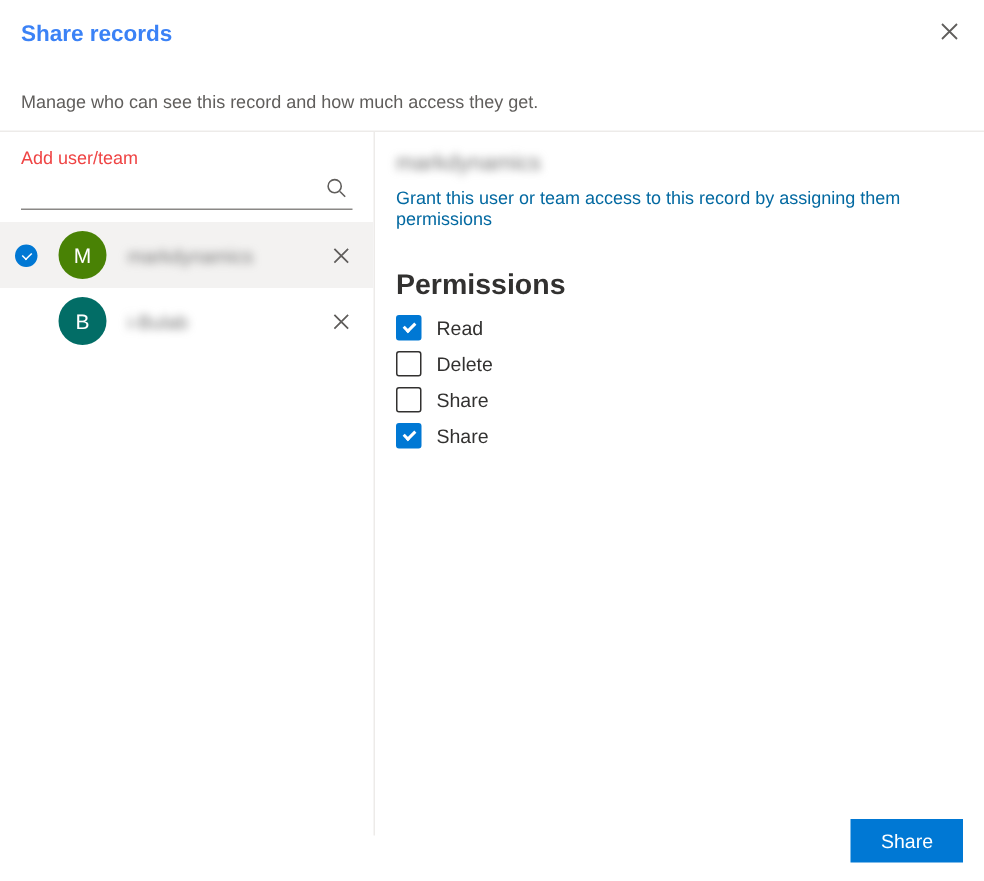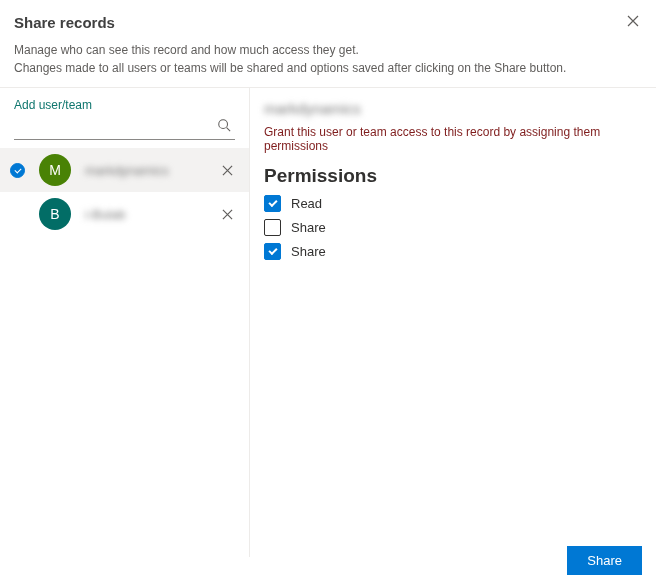--- a/index.html
+++ b/index.html
@@ -1,67 +1,66 @@
 <!DOCTYPE html>
 <html><head>
 <meta charset="utf-8">
 <style>
   * { box-sizing: border-box; margin: 0; padding: 0; }
   html, body { width: 656px; height: 587px; font-family: "Segoe UI", Arial, sans-serif; font-size: 13px; color: #323130; background: #fff; overflow: hidden; }
   .dialog { width: 656px; height: 587px; position: relative; }
 
   .header { padding: 14px 14px 10px 14px; position: relative; }
-  .title { font-size: 15px; font-weight: 600; color: #404040; margin-bottom: 10px; }
+  .title { font-size: 15px; font-weight: 600; color: #3b82f6; margin-bottom: 28px; }
   .desc { font-size: 12px; color: #605e5c; line-height: 1.5; }
   .close { position: absolute; top: 12px; right: 14px; width: 18px; height: 18px; cursor: pointer; color: #605e5c; display:flex; align-items:center; justify-content:center;}
   .close svg { width: 12px; height: 12px; }
 
   .body { display: flex; height: 470px; border-top: 1px solid #edebe9; }
   .left { width: 250px; border-right: 1px solid #edebe9; display: flex; flex-direction: column; }
   .right { flex: 1; padding: 12px 14px; }
 
-  .add-label { padding: 10px 14px 4px 14px; font-size: 12px; color: #0f766e; }
+  .add-label { padding: 10px 14px 4px 14px; font-size: 12px; color: #ef4444; }
   .search-row { padding: 0 14px 8px 14px; position: relative; }
   .search-input { width: 100%; border: none; border-bottom: 1px solid #8a8886; padding: 4px 24px 4px 2px; font-size: 13px; outline: none; background: transparent; height: 24px;}
   .search-icon { position: absolute; right: 18px; top: 2px; color: #605e5c; pointer-events:none; }
   .search-icon svg { width: 14px; height: 14px; }
 
   .list { flex: 1; overflow: auto; }
   .row { display: flex; align-items: center; height: 44px; padding: 0 12px 0 10px; cursor: pointer; position: relative; }
   .row.selected { background: #f3f2f1; }
   .chip { width: 15px; height: 15px; border-radius: 50%; border: 1px solid #0078d4; display:flex; align-items:center; justify-content:center; margin-right: 14px; background:#fff; flex:0 0 auto;}
   .chip.on { background: #0078d4; }
   .chip.on::after { content:""; width:5px; height:3px; border-left:1.5px solid #fff; border-bottom:1.5px solid #fff; transform: rotate(-45deg); margin-top:-1px;}
   .chip.off { border-color: transparent; background: transparent; }
   .avatar { width: 32px; height: 32px; border-radius: 50%; display:flex; align-items:center; justify-content:center; color:#fff; font-size:14px; margin-right: 14px; flex:0 0 auto;}
   .name { color: #777; font-size: 13px; filter: blur(3px); flex:1; user-select:none;}
   .remove { color: #605e5c; width: 20px; height:20px; display:flex; align-items:center; justify-content:center; cursor:pointer;}
   .remove svg { width: 11px; height: 11px; }
 
   .r-name { font-size: 15px; color: #777; filter: blur(3px); margin-bottom: 8px; user-select:none;}
-  .r-instr { font-size: 12px; color: #7f1d1d; margin-bottom: 12px; }
+  .r-instr { font-size: 12px; color: #0369a1; margin-bottom: 27px; }
   .r-perm-h { font-size: 19px; font-weight: 700; margin-bottom: 8px; }
   .perm { display:flex; align-items:center; margin-bottom: 7px; cursor:pointer;}
   .box { width: 17px; height: 17px; border: 1px solid #323130; border-radius: 2px; margin-right: 10px; display:flex; align-items:center; justify-content:center; flex:0 0 auto;}
   .box.on { background: #0078d4; border-color:#0078d4; }
   .box.on::after { content:""; width:6px; height:3px; border-left:2px solid #fff; border-bottom:2px solid #fff; transform: rotate(-45deg); margin-top:-2px;}
   .perm-label { font-size: 13px; }
 
   .footer { position:absolute; bottom: 12px; right: 14px; }
   .share-btn { background:#0078d4; color:#fff; border:none; padding: 7px 20px; font-size: 13px; cursor:pointer; }
 </style>
 </head>
 <body>
 
 <div class="dialog">
 
   <div class="header">
     <div class="title">Share records</div>
     <div class="desc">Manage who can see this record and how much access they get.</div>
-    <div class="desc">Changes made to all users or teams will be shared and options saved after clicking on the Share button.</div>
     <div class="close">
       <svg viewBox="0 0 12 12">
           <path d="M1 1 L11 11 M11 1 L1 11" stroke="currentColor" stroke-width="1.2" fill="none"></path>
         </svg>
     </div>
   </div>
 
   <div class="body">
 
     <div class="left">
@@ -106,20 +105,24 @@
       <div class="r-name">markdynamics</div>
       <div class="r-instr">Grant this user or team access to this record by assigning them permissions</div>
       <div class="r-perm-h">Permissions</div>
 
       <div class="perm">
         <span class="box on"></span>
         <span class="perm-label">Read</span>
       </div>
       <div class="perm">
         <span class="box"></span>
+        <span class="perm-label">Delete</span>
+      </div>
+      <div class="perm">
+        <span class="box"></span>
         <span class="perm-label">Share</span>
       </div>
       <div class="perm">
         <span class="box on"></span>
         <span class="perm-label">Share</span>
       </div>
     </div>
 
   </div>
 

